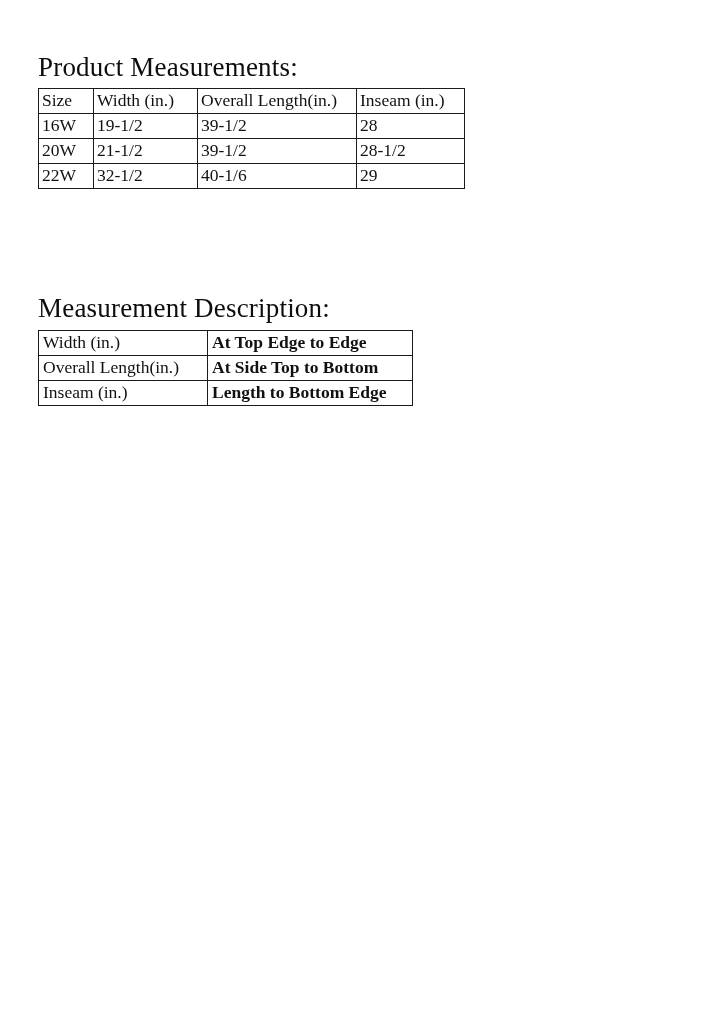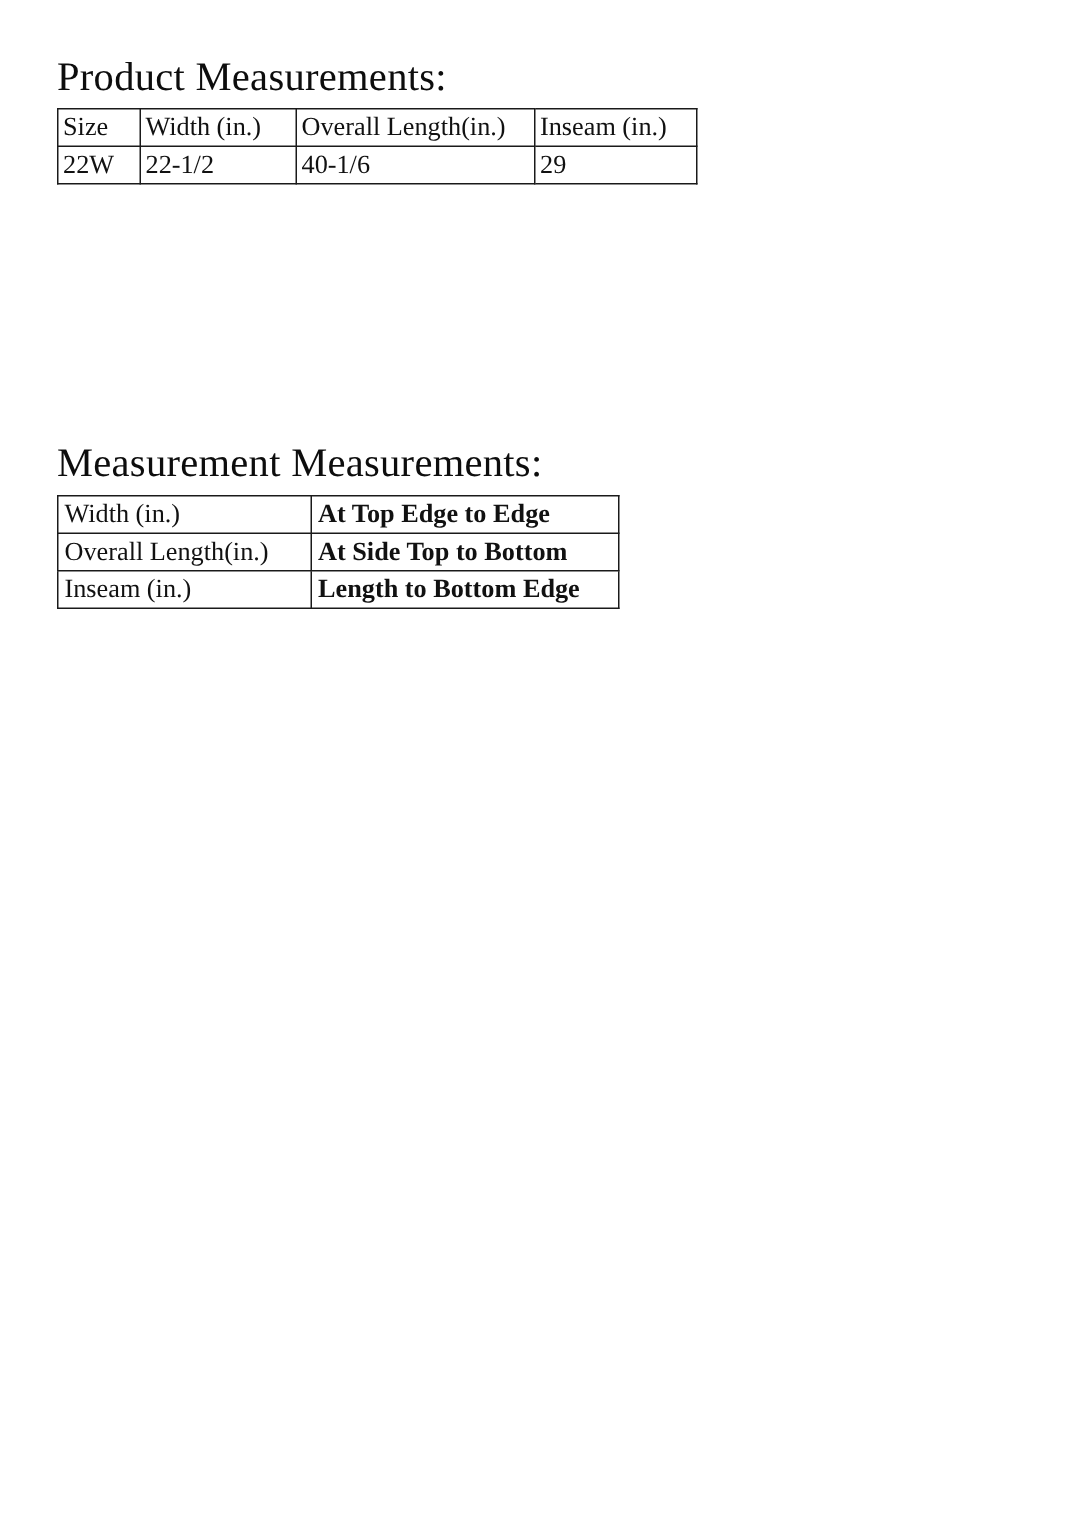--- a/index.html
+++ b/index.html
@@ -28,21 +28,21 @@
     font-size: 27px;
     font-weight: normal;
     letter-spacing: 0.2px;
     color: #0d0d0d;
     white-space: nowrap;
   }
   
   #product-block {
     position: absolute;
     left: 38px;
-    top: 36px;
+    top: 52px;
   }
   #product-title {
     margin: 0 0 5px 0;
   }
   table.meas {
     border-collapse: collapse;
     font-family: "Liberation Serif", serif;
     font-size: 17.5px;
     color: #111111;
   }
@@ -87,31 +87,43 @@
       <thead>
         <tr>
           <th class="c0">Size</th>
           <th class="c1">Width (in.)</th>
           <th class="c2">Overall Length(in.)</th>
           <th class="c3">Inseam (in.)</th>
         </tr>
       </thead>
       <tbody>
         <tr>
+          <td class="c0">16W</td>
+          <td class="c1">19-1/2</td>
+          <td class="c2">39-1/2</td>
+          <td class="c3">28</td>
+        </tr>
+        <tr>
+          <td class="c0">20W</td>
+          <td class="c1">21-1/2</td>
+          <td class="c2">39-1/2</td>
+          <td class="c3">28-1/2</td>
+        </tr>
+        <tr>
           <td class="c0">22W</td>
-          <td class="c1">22-1/2</td>
+          <td class="c1">32-1/2</td>
           <td class="c2">40-1/6</td>
           <td class="c3">29</td>
         </tr>
       </tbody>
     </table>
   </section>
 
   <section id="description-block">
-    <h2 id="description-title" class="section-title">Measurement Measurements:</h2>
+    <h2 id="description-title" class="section-title">Measurement Description:</h2>
     <table class="meas" id="desc-table">
       <tbody>
         <tr>
           <td class="d0">Width (in.)</td>
           <td class="d1">At Top Edge to Edge</td>
         </tr>
         <tr>
           <td class="d0">Overall Length(in.)</td>
           <td class="d1">At Side Top to Bottom</td>
         </tr>

